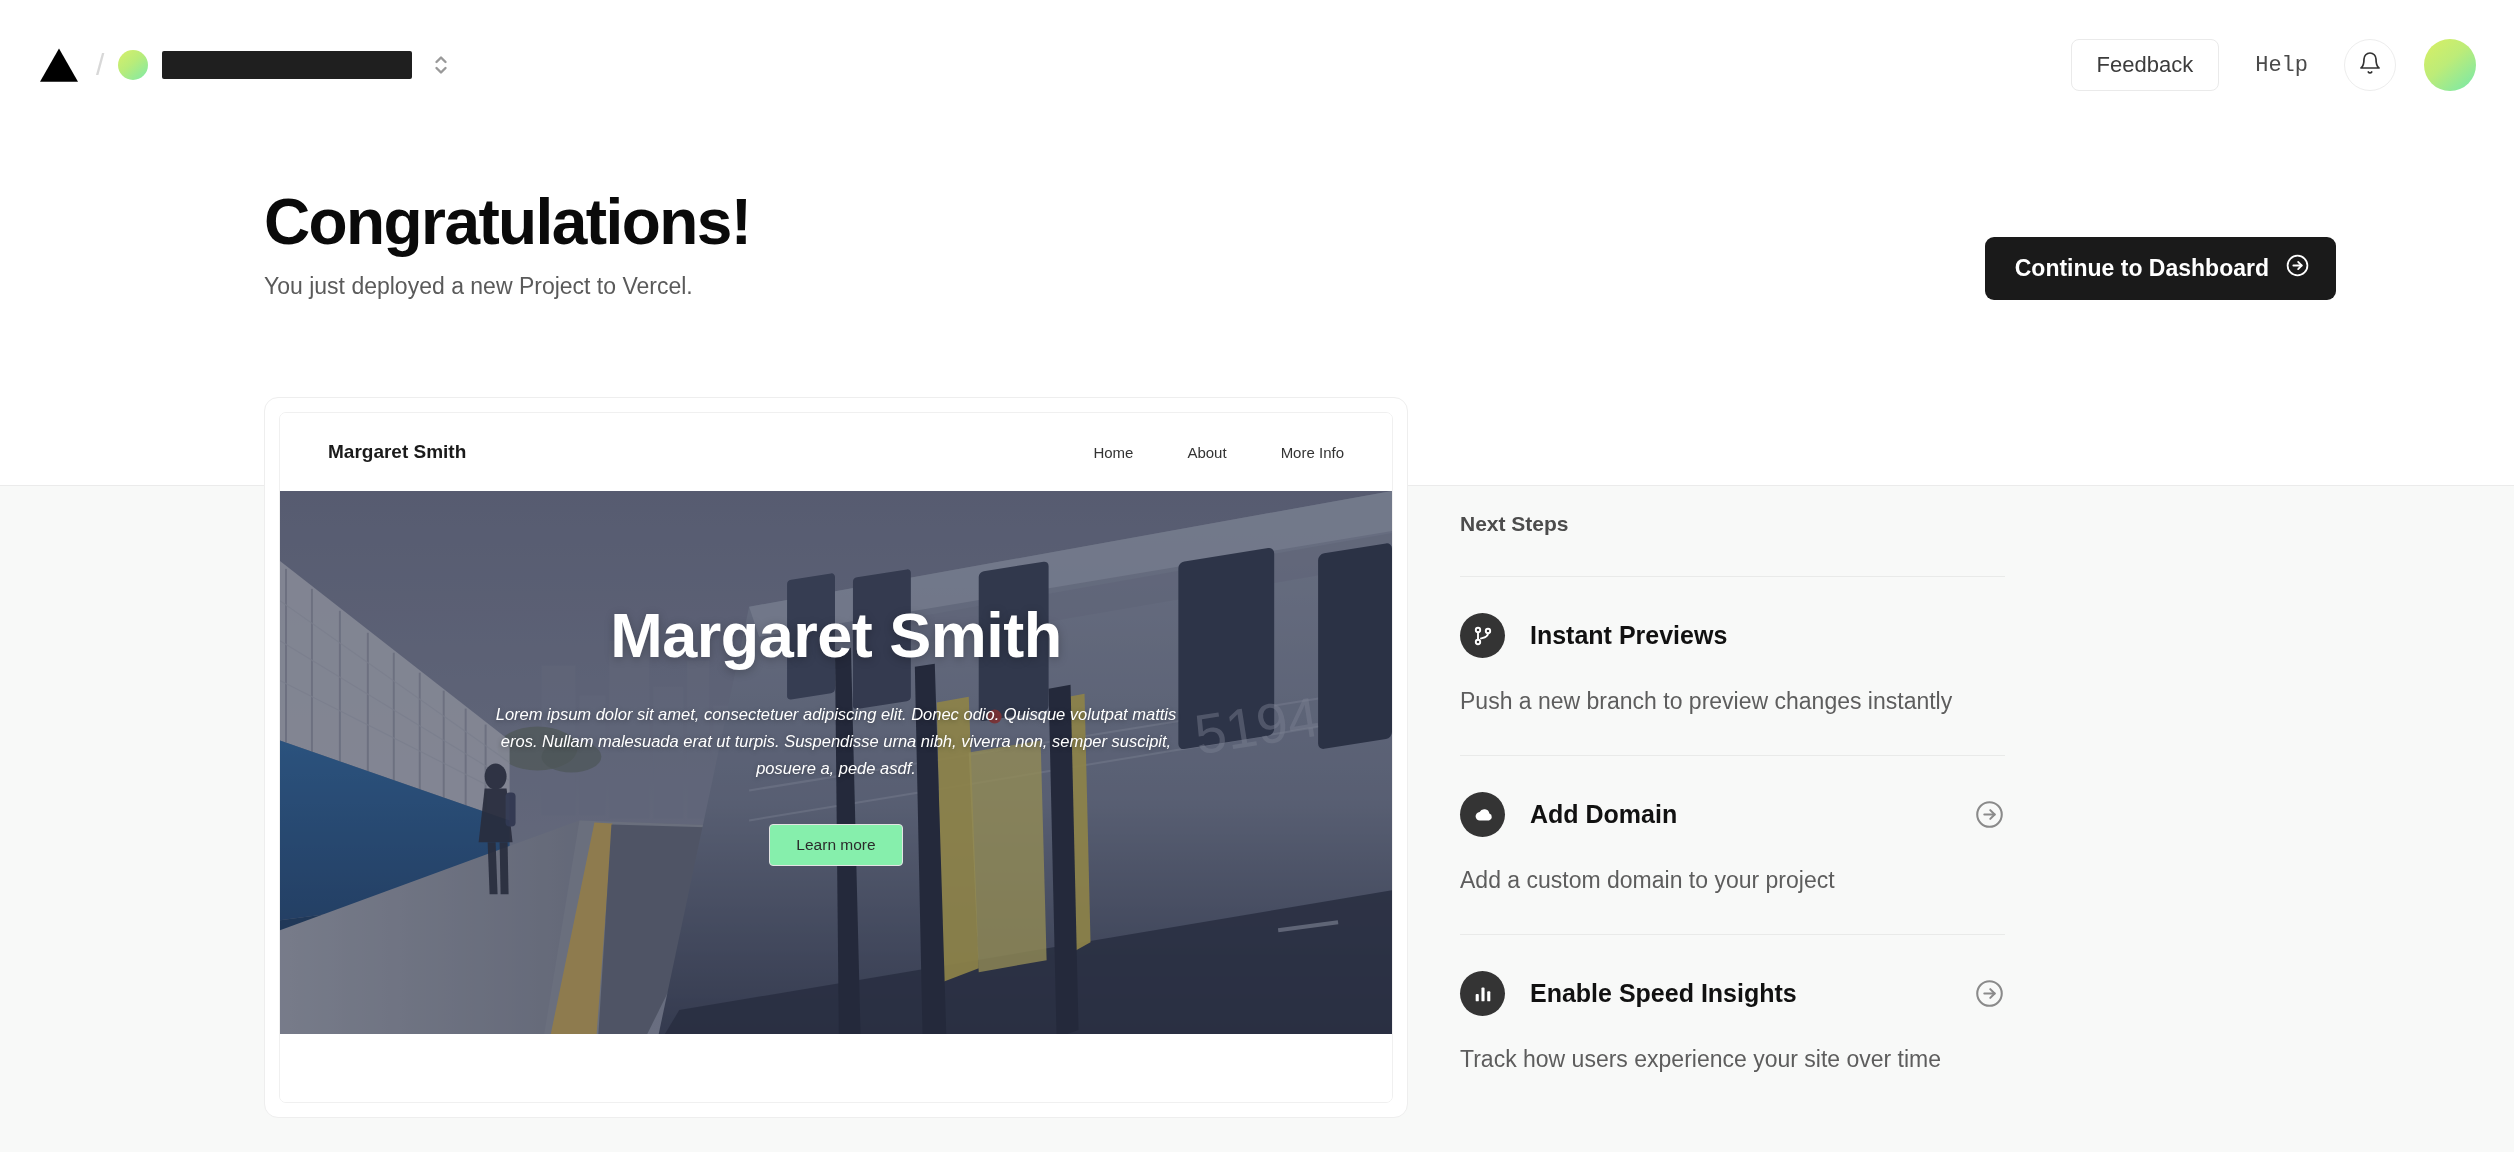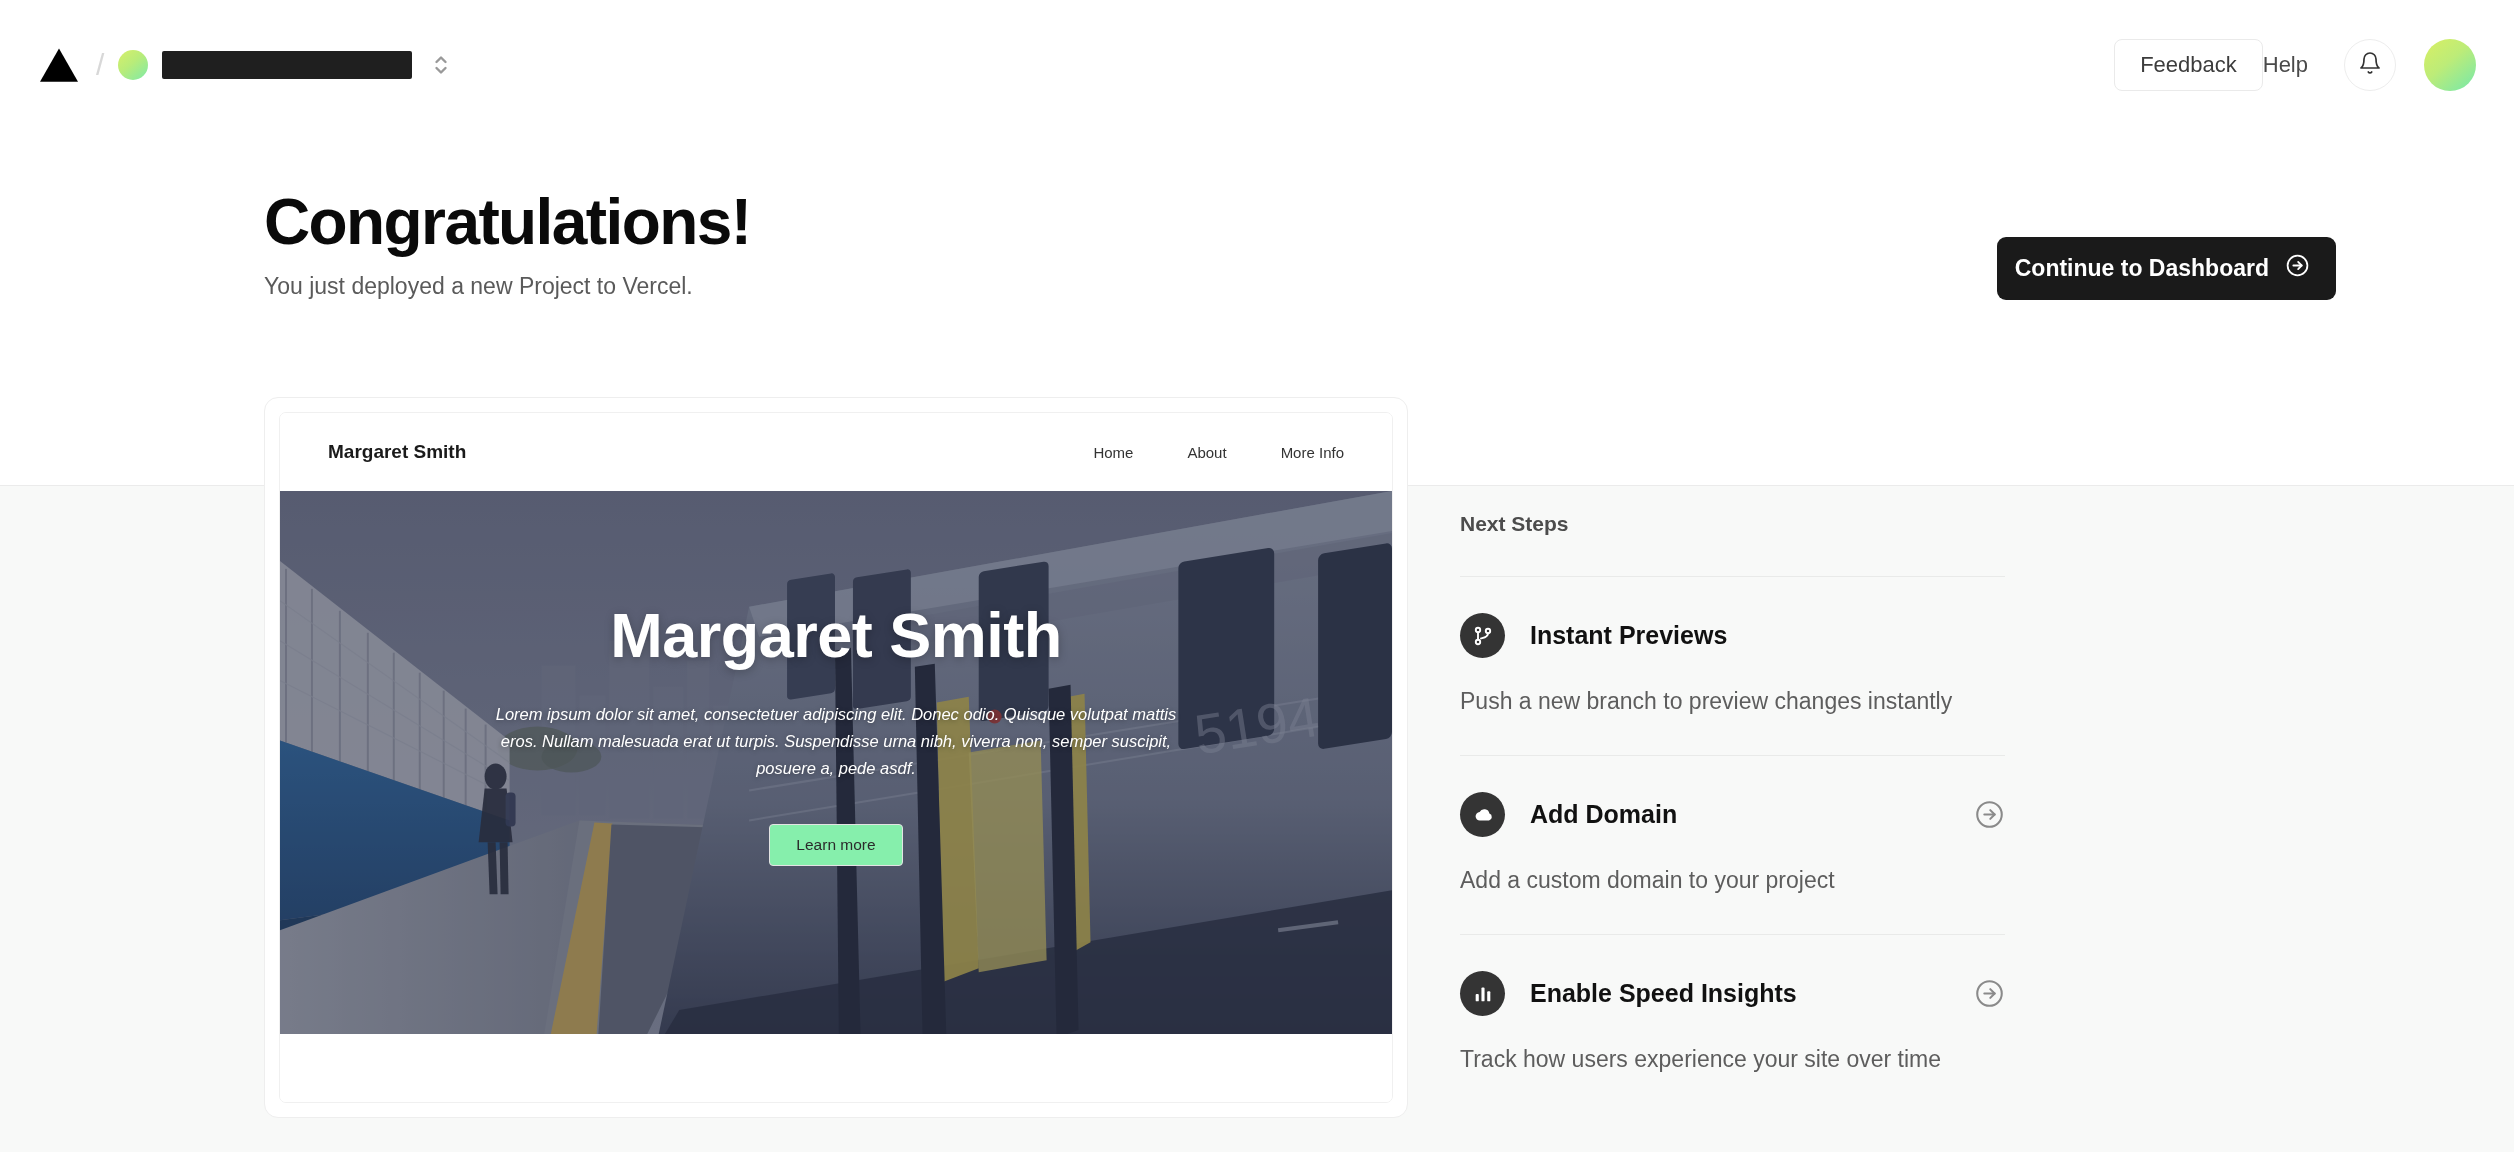--- a/index.html
+++ b/index.html
@@ -39,21 +39,21 @@
   }
   .chevrons { width: 18px; height: 30px; margin-left: 6px; display:block; }
 
   .nav-right { display: flex; align-items: center; gap: 0; }
   .feedback-btn {
     height: 52px; padding: 16px 25px; display: flex; align-items: center;
     border: 1px solid #eaeaea; border-radius: 8px; background: #fff;
     font-size: 22px; color: #3c3c3c; cursor: pointer; white-space: nowrap;
   }
   .help-link {
-    font-size: 22px; color: #4a4a4a; cursor: pointer; white-space: nowrap;
+    margin-left: 36px; font-size: 22px; color: #4a4a4a; cursor: pointer; white-space: nowrap; font-family: Liberation Mono, monospace;
   }
   .bell-btn {
     margin-left: 36px; width: 52px; height: 52px; border-radius: 50%;
     border: 1px solid #ededed; background: #fff;
     display: flex; align-items: center; justify-content: center; cursor: pointer;
   }
   .avatar-lg {
     margin-left: 28px; width: 52px; height: 52px; border-radius: 50%;
     background: linear-gradient(140deg,#d9ef63 0%,#bdec78 45%,#74e8ac 100%);
     cursor: pointer; flex:none;
@@ -62,21 +62,21 @@
   
   .heading-wrap { position: absolute; left: 264px; top: 188px; }
   .h1 {
     font-size: 64px; font-weight: 700; color: #0a0a0a;
     letter-spacing: -1.6px; line-height: 1.08;
   }
   .sub { margin-top: 16px; font-size: 23px; color: #5a5a5a; }
 
   .cta-btn {
     position: absolute; right: 178px; top: 237px;
-    height: 63px; padding: 0 26px 0 18px;
+    height: 63px; padding: 0 26px 0 30px;
     display: flex; align-items: center; gap: 16px;
     background: #1a1a1a; color: #fff; border: none; border-radius: 9px;
     font-size: 23px; font-weight: 600; cursor: pointer; white-space: nowrap;
   }
 
   
   .preview-card {
     position: absolute; left: 264px; top: 397px;
     width: 1144px; height: 721px;
     background: #fff; border: 1px solid #eeeeee; border-radius: 14px;

